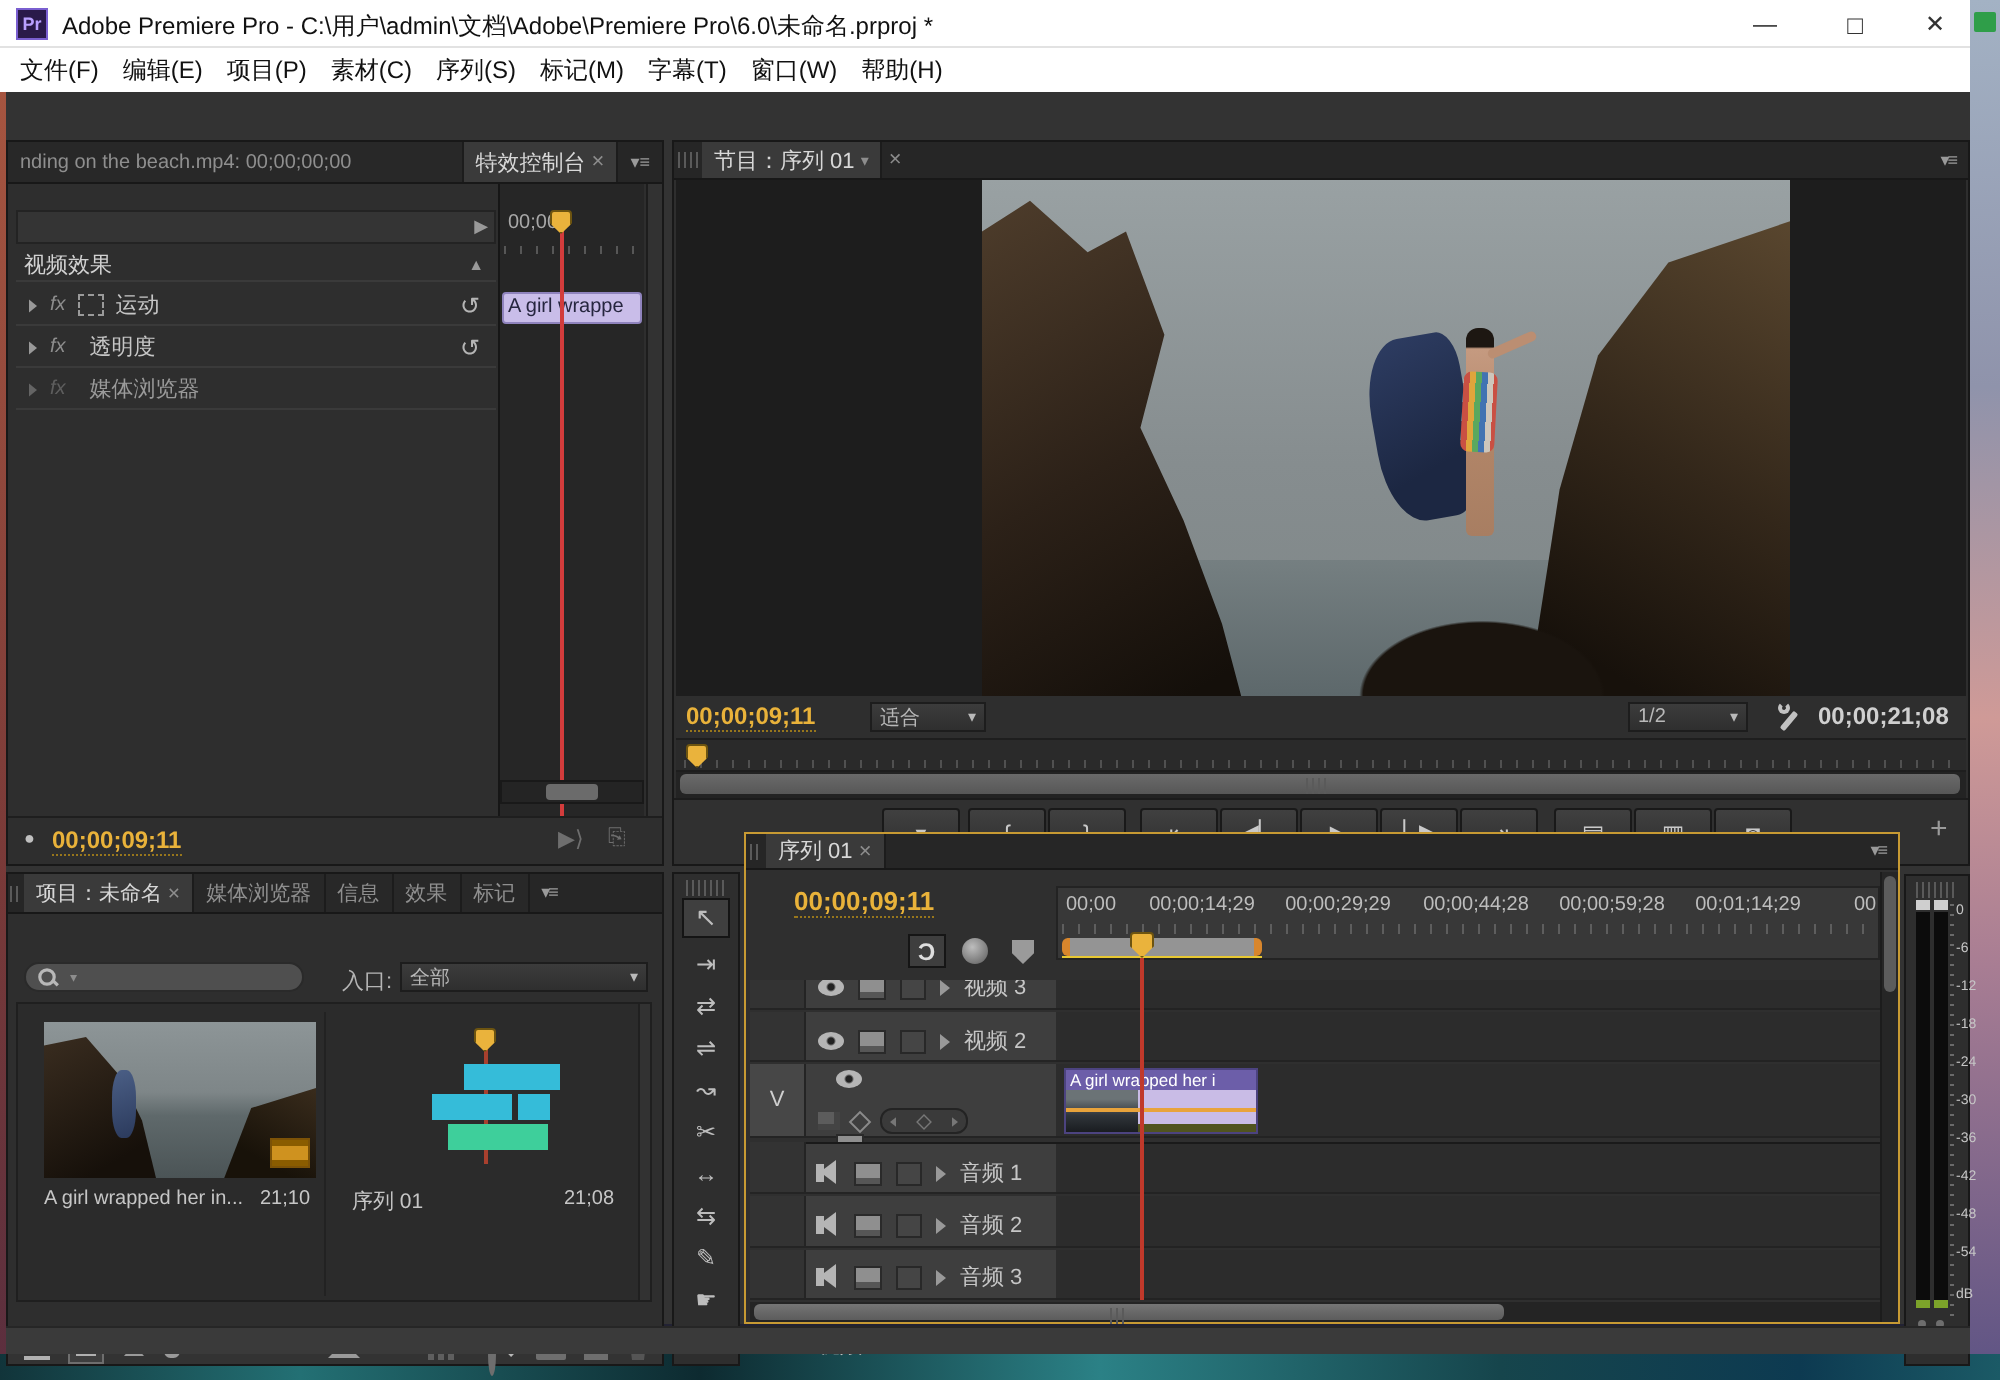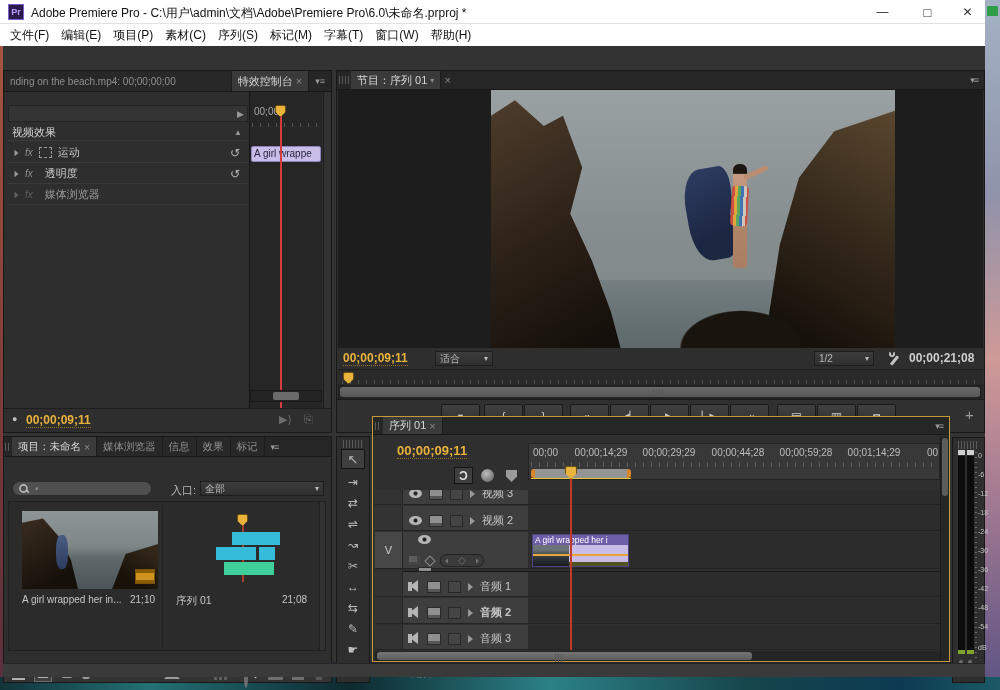--- a/index.html
+++ b/index.html
@@ -351,21 +351,21 @@
       <div class="a thead" style="left:30px;top:154px;width:125px;height:26px;border-top:1px solid #1a1a1a;">
         <div class="a" style="left:5px;top:7px;display:flex;align-items:center;gap:7px;">
             <span class="spk"></span>
             <span class="sync"></span>
             <span class="lockbox"></span>
             <span class="tri-r"></span>
             <span class="txt">音频 1</span>
           </div>
       </div>
       <div class="a thead" style="left:30px;top:181px;width:125px;height:26px;">
-        <div class="a" style="left:5px;top:7px;display:flex;align-items:center;gap:7px;font-weight:bold;">
+        <div class="a" style="left:5px;top:7px;display:flex;align-items:center;gap:7px;">
             <span class="spk"></span>
             <span class="sync"></span>
             <span class="lockbox"></span>
             <span class="tri-r"></span>
             <span class="txt">音频 2</span>
           </div>
       </div>
       <div class="a thead" style="left:30px;top:208px;width:125px;height:25px;">
         <div class="a" style="left:5px;top:6px;display:flex;align-items:center;gap:7px;">
             <span class="spk"></span>

